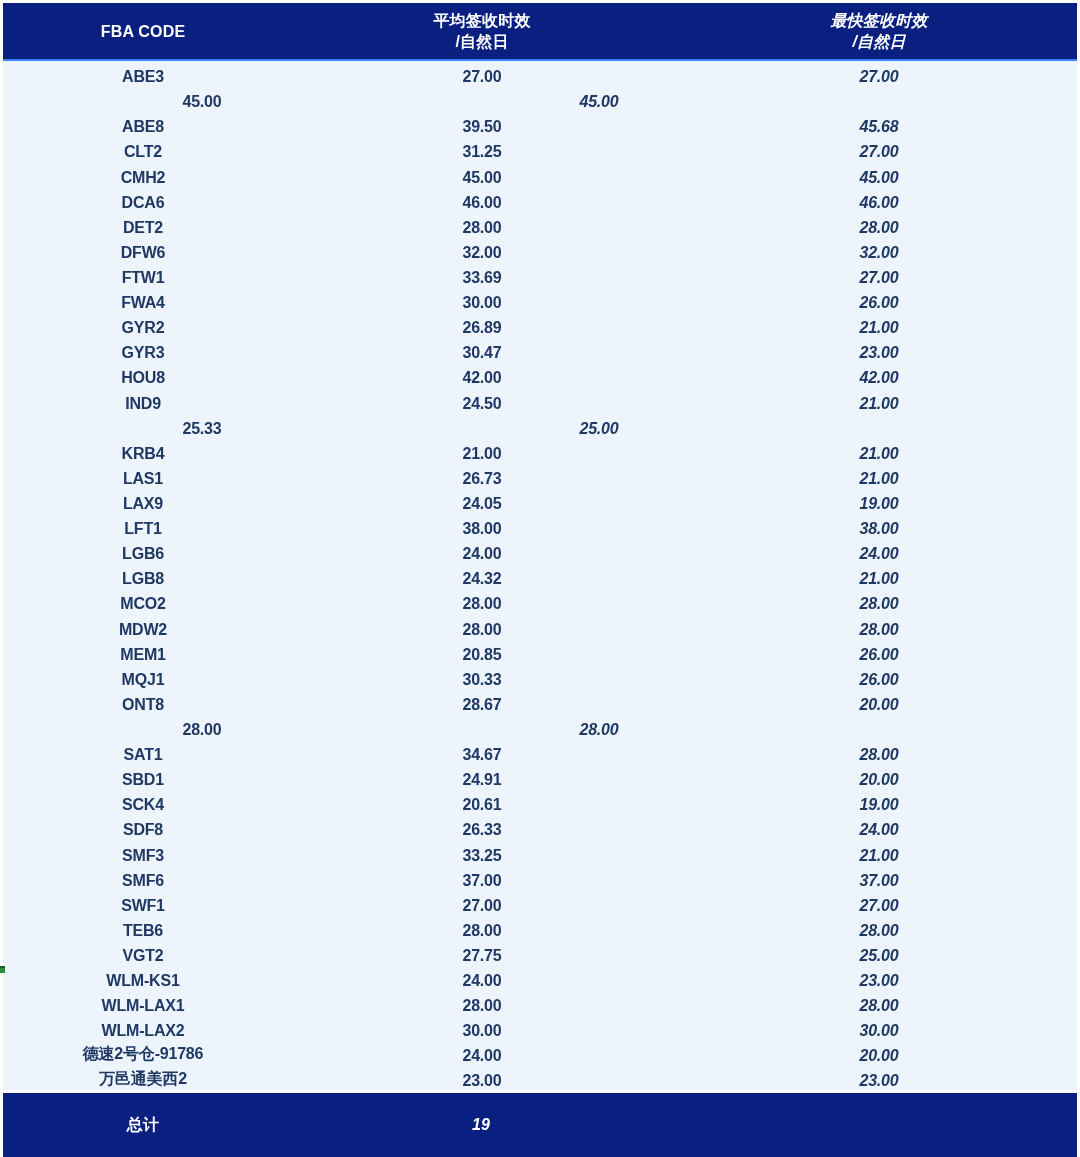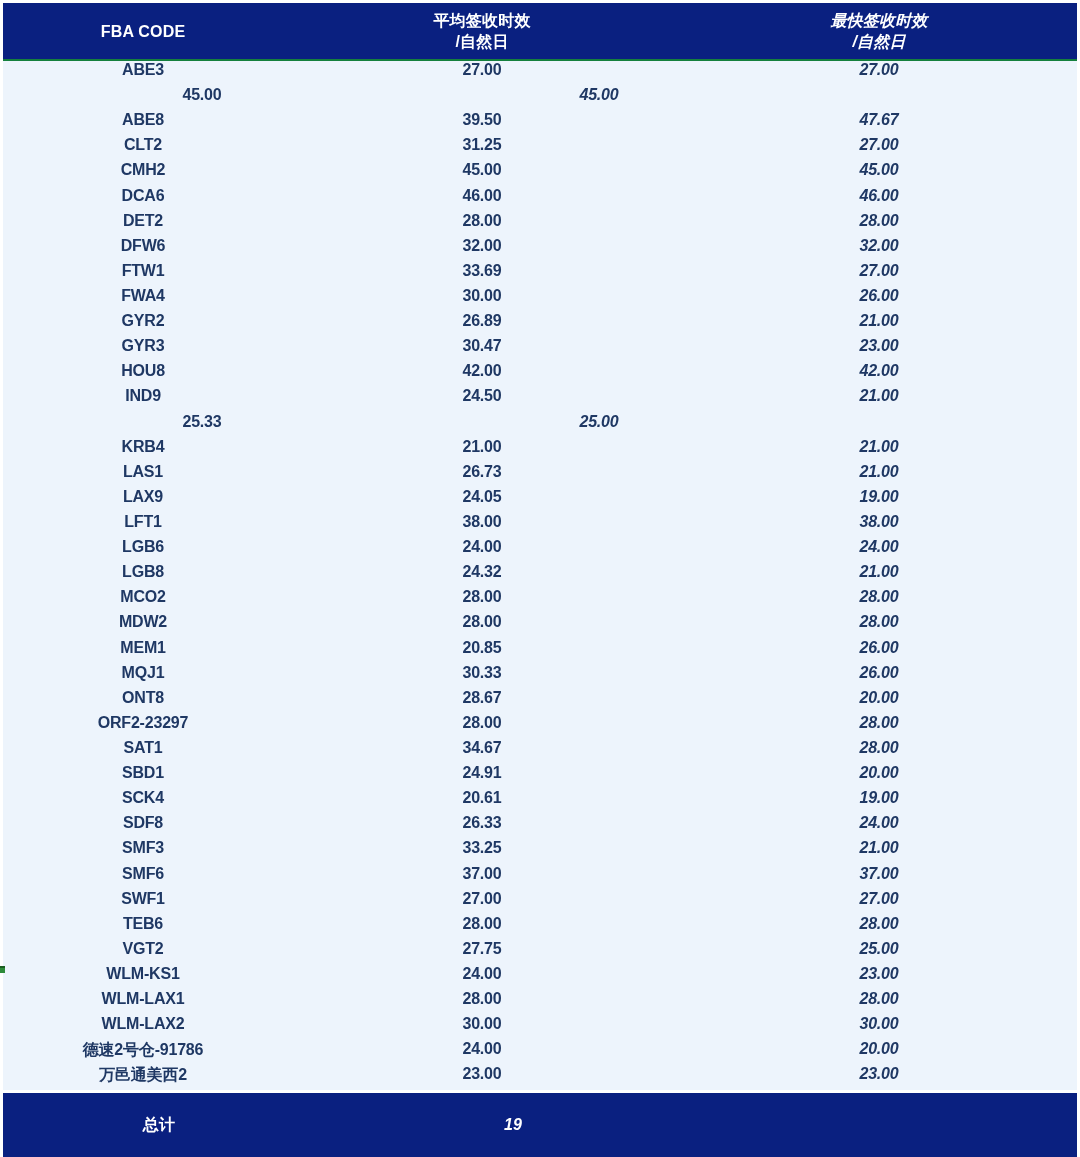--- a/index.html
+++ b/index.html
@@ -22,39 +22,39 @@
   .c1 { width: 280px; flex: 0 0 280px; }
   .c2 { width: 398px; flex: 0 0 398px; }
   .c3 { width: 396px; flex: 0 0 396px; font-style: italic; }
 
   .thead {
     height: 56px;
     background: #0a2080;
     color: #ffffff;
     display: flex;
     align-items: center;
-    border-bottom: 2px solid #15803d;
+    border-bottom: 2px solid #3b82f6;
     flex: 0 0 auto;
     justify-content: center;
   }
   .th {
     text-align: center;
     font-weight: bold;
     font-size: 16px;
     line-height: 21px;
     letter-spacing: 0.2px;
   }
   .tbody {
     background: #edf4fc;
     flex: 0 0 auto;
   }
   .row {
     height: 25.12px;
     display: flex;
-    align-items: flex-start;
+    align-items: flex-end;
   }
   .td {
     text-align: center;
     font-weight: bold;
     font-size: 16px;
     color: #1f3864;
     letter-spacing: -0.2px;
     white-space: nowrap;
   }
   .gap {
@@ -65,21 +65,20 @@
   .tfoot {
     background: #0a2080;
     flex: 1 1 auto;
     display: flex;
     align-items: center;
   }
   .tfoot .td {
     color: #ffffff;
     font-size: 16px;
     letter-spacing: 0.2px;
-    margin-left: 16px;
   }
   .green-mark {
     position: absolute;
     left: 0;
     top: 966px;
     width: 5px;
     height: 7px;
     background: #2e8b3a;
     box-shadow: inset 0 2px 0 #1b5e20;
   }
@@ -107,21 +106,21 @@
         <div class="td c2">27.00</div>
         <div class="td c3">27.00</div>
       </div>
       <div class="row">
         <div class="td c2">45.00</div>
         <div class="td c3">45.00</div>
       </div>
       <div class="row">
         <div class="td c1">ABE8</div>
         <div class="td c2">39.50</div>
-        <div class="td c3">47.67</div>
+        <div class="td c3">45.68</div>
       </div>
       <div class="row">
         <div class="td c1">CLT2</div>
         <div class="td c2">31.25</div>
         <div class="td c3">27.00</div>
       </div>
       <div class="row">
         <div class="td c1">CMH2</div>
         <div class="td c2">45.00</div>
         <div class="td c3">45.00</div>
@@ -224,21 +223,20 @@
         <div class="td c1">MQJ1</div>
         <div class="td c2">30.33</div>
         <div class="td c3">26.00</div>
       </div>
       <div class="row">
         <div class="td c1">ONT8</div>
         <div class="td c2">28.67</div>
         <div class="td c3">20.00</div>
       </div>
       <div class="row">
-        <div class="td c1">ORF2-23297</div>
         <div class="td c2">28.00</div>
         <div class="td c3">28.00</div>
       </div>
       <div class="row">
         <div class="td c1">SAT1</div>
         <div class="td c2">34.67</div>
         <div class="td c3">28.00</div>
       </div>
       <div class="row">
         <div class="td c1">SBD1</div>

